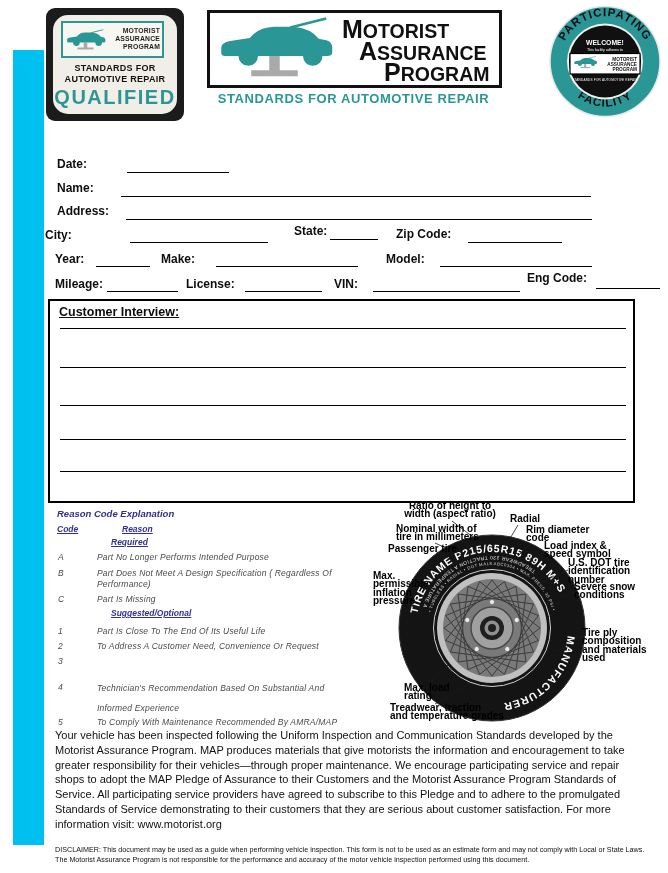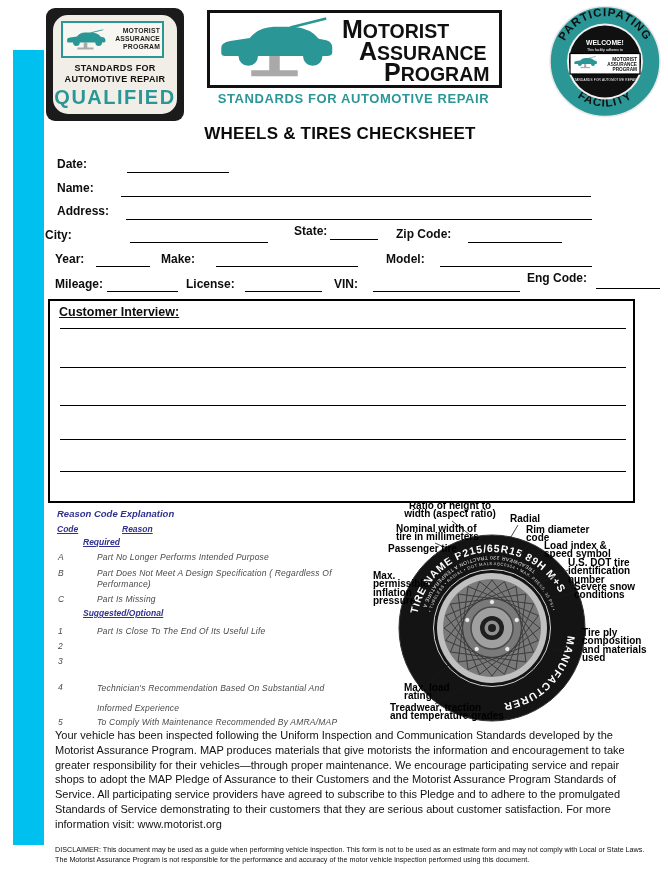--- a/index.html
+++ b/index.html
@@ -37,21 +37,21 @@
   .fline{position:absolute;height:0;border-bottom:1.5px solid #000;}
 
   .ci-box{left:48px;top:299px;width:587px;height:204px;border:2px solid #000;box-sizing:border-box;}
   .ci-label{position:absolute;left:9px;top:4px;font-weight:700;font-size:12.5px;color:#0d0d0d;text-decoration:underline;}
   .ci-line{position:absolute;left:10px;width:566px;height:0;border-bottom:1.2px solid #000;}
 
   
   .rc{left:55px;top:508px;width:312px;height:222px;font-style:italic;}
   .rc-heading{position:absolute;left:2px;top:0;font-weight:700;font-size:9.5px;color:#30308f;}
   .rc-col{position:absolute;font-weight:700;font-size:8.5px;color:#30308f;text-decoration:underline;}
-  .rc-sub{position:absolute;font-weight:700;font-size:8.5px;color:#30308f;text-decoration:underline;}
+  .rc-sub{position:absolute;font-weight:700;font-size:8.5px;color:#30308f;text-decoration:underline;margin-left:28px;}
   .rc-code{position:absolute;font-size:8.5px;color:#4a4a4a;}
   .rc-reason{position:absolute;left:42px;width:252px;font-size:8.5px;line-height:11px;color:#4a4a4a;letter-spacing:0.2px;}
   .rc-reason.wide-gap{line-height:20px;width:242px;}
 
   
   .tire-wrap{left:372px;top:500px;width:296px;height:228px;}
   .tire-svg{position:absolute;left:0;top:0;}
   .tlabel{position:absolute;font-weight:700;font-size:10px;line-height:8.4px;color:#000;}
   .tlabel.center{text-align:center;}
   .sw-main{font-weight:700;font-size:10.5px;fill:#fff;letter-spacing:0.8px;}
@@ -126,21 +126,20 @@
     <text class="pf-welcome" x="57" y="40" text-anchor="middle">WELCOME!</text>
     <text class="pf-adheres" x="57" y="45.5" text-anchor="middle">This facility adheres to</text>
     <rect x="22" y="48.5" width="70" height="20.5" fill="#ffffff" stroke="#000" stroke-width="1.2"></rect>
     <use href="#map-car" x="24.5" y="51" width="26" height="12.5"></use>
     <text class="pf-logo-line" x="89" y="56" text-anchor="end">Motorist</text>
     <text class="pf-logo-line" x="89" y="61" text-anchor="end">Assurance</text>
     <text class="pf-logo-line" x="89" y="66" text-anchor="end">Program</text>
     <text class="pf-standards" x="57" y="76" text-anchor="middle">STANDARDS FOR AUTOMOTIVE REPAIR</text>
   </svg>
 
-  <div class="abs sheet-title">WHEELS &amp; TIRES CHECKSHEET</div>
 
   <div class="flabel" style="left:57px;top:157px">Date:</div>
   <div class="fline" style="left:127px;top:172px;width:102px"></div>
 
   <div class="flabel" style="left:57px;top:181px">Name:</div>
   <div class="fline" style="left:121px;top:196px;width:470px"></div>
 
   <div class="flabel" style="left:57px;top:204px">Address:</div>
   <div class="fline" style="left:126px;top:219px;width:466px"></div>
 
@@ -187,20 +186,21 @@
     <div class="rc-code" style="left:3px;top:60px">B</div>
     <div class="rc-reason" style="top:60px">Part Does Not Meet A Design Specification ( Regardless Of Performance)</div>
     <div class="rc-code" style="left:3px;top:86px">C</div>
     <div class="rc-reason" style="top:86px">Part Is Missing</div>
 
     <div class="rc-sub" style="left:28px;top:100px">Suggested/Optional</div>
 
     <div class="rc-code" style="left:3px;top:118px">1</div>
     <div class="rc-reason" style="top:118px">Part Is Close To The End Of Its Useful Life</div>
     <div class="rc-code" style="left:3px;top:133px">2</div>
+    <div class="rc-reason" style="top:133px">To Address A Customer Need, Convenience Or Request</div>
     <div class="rc-code" style="left:3px;top:148px">3</div>
     <div class="rc-code" style="left:3px;top:174px">4</div>
     <div class="rc-reason wide-gap" style="top:170px">Technician's Recommendation Based On Substantial And Informed Experience</div>
     <div class="rc-code" style="left:3px;top:209px">5</div>
     <div class="rc-reason" style="top:209px">To Comply With Maintenance Recommended By AMRA/MAP</div>
   </div>
 
   <div class="abs tire-wrap">
     <svg class="tire-svg" width="296" height="228" viewBox="0 0 296 228">
       <defs>

